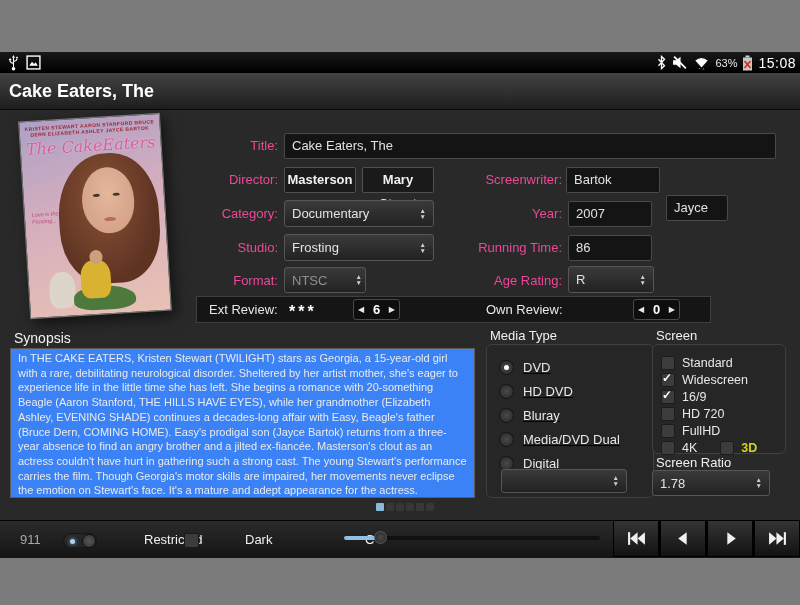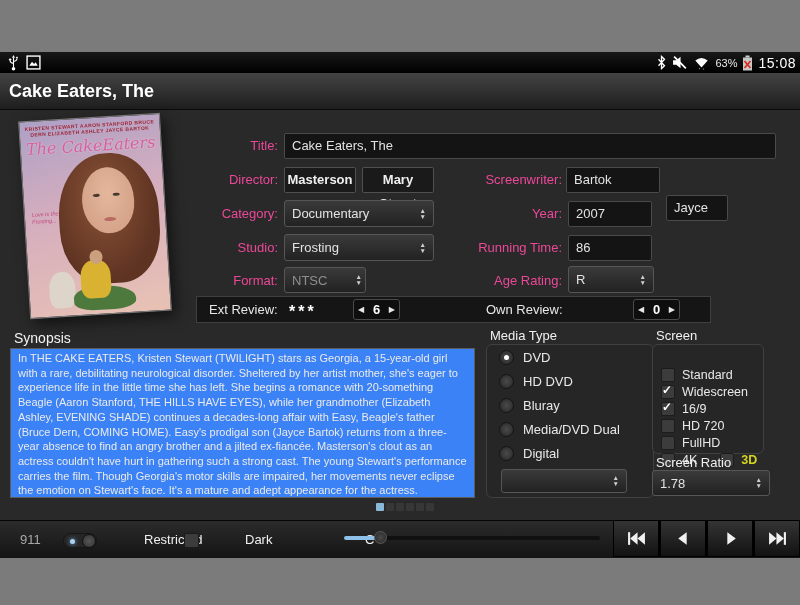--- a/index.html
+++ b/index.html
@@ -239,21 +239,21 @@
         <span class="arr">◀</span>
         <span class="val">0</span>
         <span class="arr">▶</span>
       </div>
     </div>
 
     <div class="syn-label">Synopsis</div>
     <div class="syn-box">In THE CAKE EATERS, Kristen Stewart (TWILIGHT) stars as Georgia, a 15-year-old girl with a rare, debilitating neurological disorder. Sheltered by her artist mother, she's eager to experience life in the little time she has left. She begins a romance with 20-something Beagle (Aaron Stanford, THE HILLS HAVE EYES), while her grandmother (Elizabeth Ashley, EVENING SHADE) continues a decades-long affair with Easy, Beagle's father (Bruce Dern, COMING HOME). Easy's prodigal son (Jayce Bartok) returns from a three-year absence to find an angry brother and a jilted ex-fiancée. Masterson's clout as an actress couldn't have hurt in gathering such a strong cast. The young Stewart's performance carries the film. Though Georgia's motor skills are impaired, her movements never eclipse the emotion on Stewart's face. It's a mature and adept appearance for the actress.</div>
 
     <div class="panel-label" style="left:490px;top:218px;">Media Type</div>
-    <div class="panel" style="left:486px;top:234px;width:168px;height:154px;">
+    <div class="panel" style="left:486px;top:234px;width:168px;height:154px;padding-top:10px;text-decoration:underline;">
       <div class="radio-row">
         <span class="radio on"></span>
         <span>DVD</span>
       </div>
       <div class="radio-row">
         <span class="radio"></span>
         <span>HD DVD</span>
       </div>
       <div class="radio-row">
         <span class="radio"></span>
@@ -270,21 +270,21 @@
       <div class="dd" style="left:14px;top:124px;width:126px;height:24px;">
         <span></span>
         <span class="spin">
             <span>▲</span>
             <span>▼</span>
           </span>
       </div>
     </div>
 
     <div class="panel-label" style="left:656px;top:218px;">Screen</div>
-    <div class="panel" style="left:652px;top:234px;width:112px;height:110px;padding-top:21px;">
+    <div class="panel" style="left:652px;top:234px;width:134px;height:110px;padding-top:9px;">
       <div class="check-row">
         <span class="check"></span>
         <span>Standard</span>
       </div>
       <div class="check-row">
         <span class="check on"></span>
         <span>Widescreen</span>
       </div>
       <div class="check-row">
         <span class="check on"></span>

